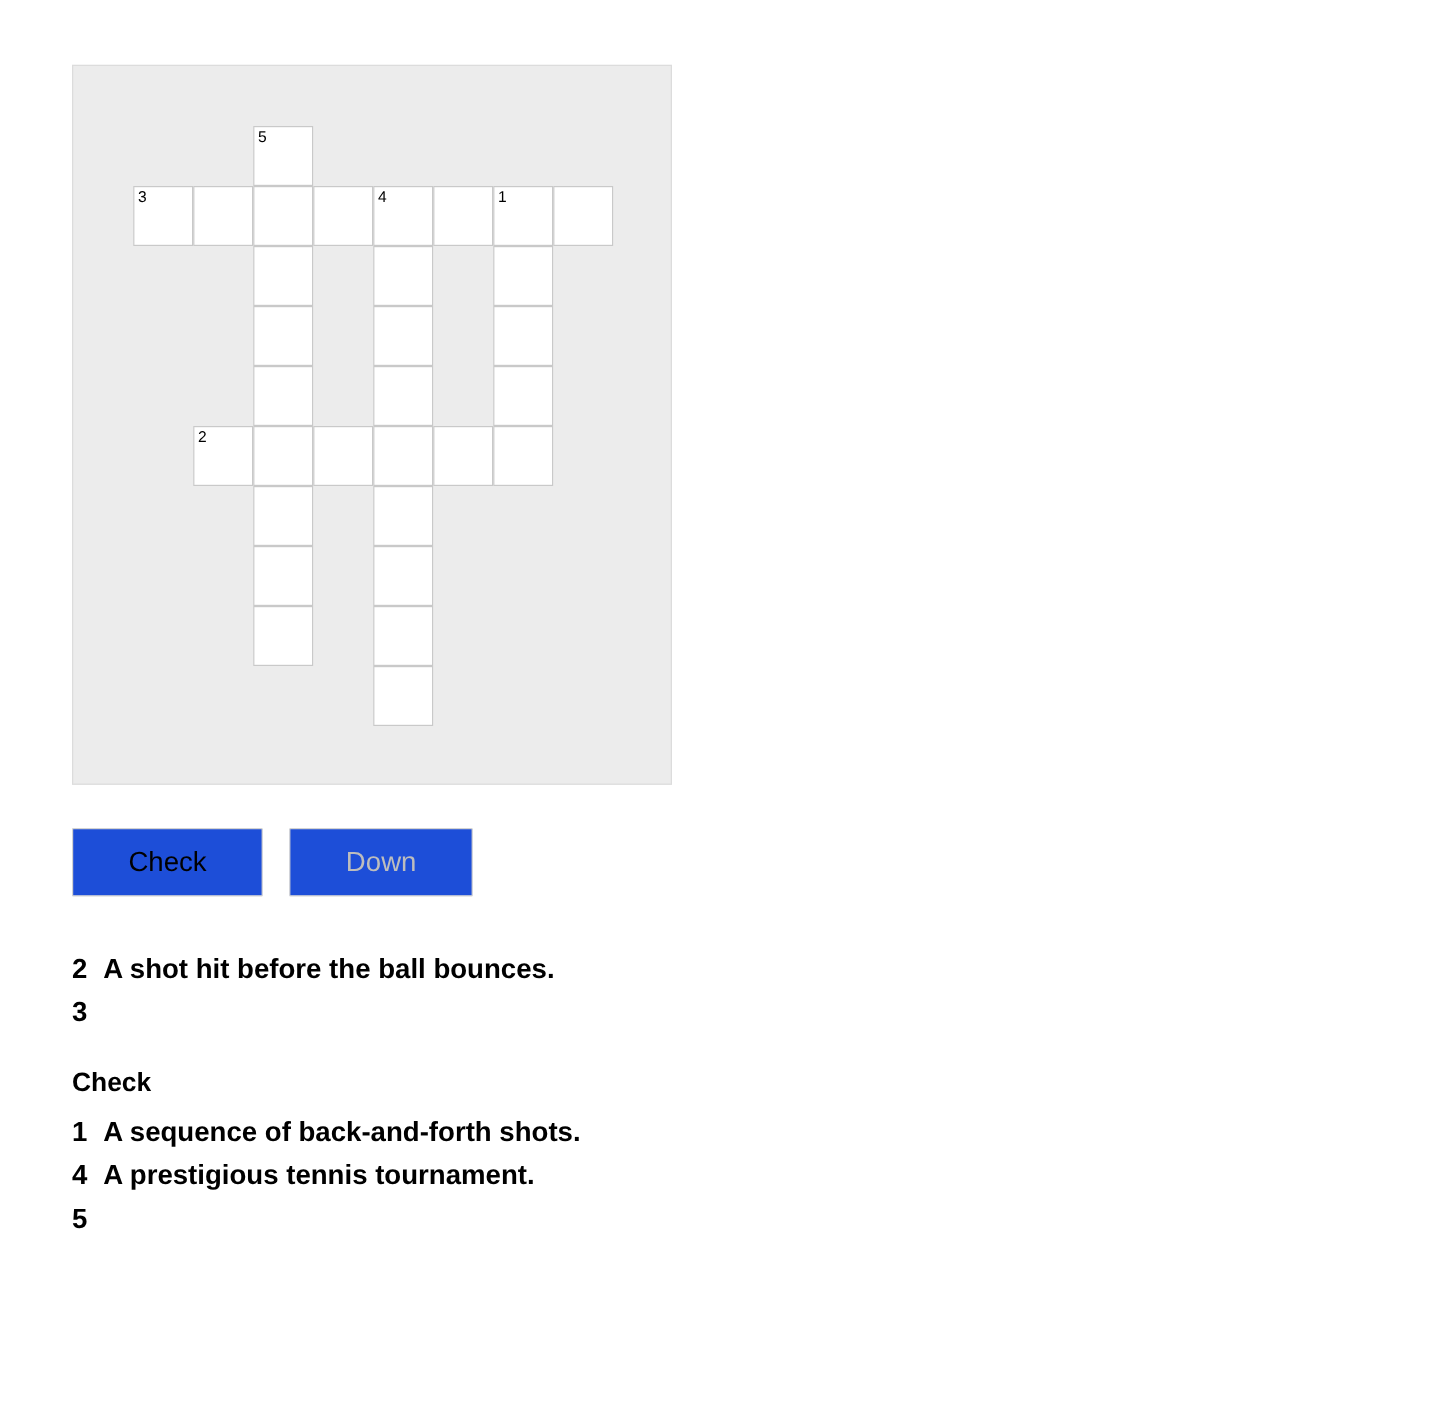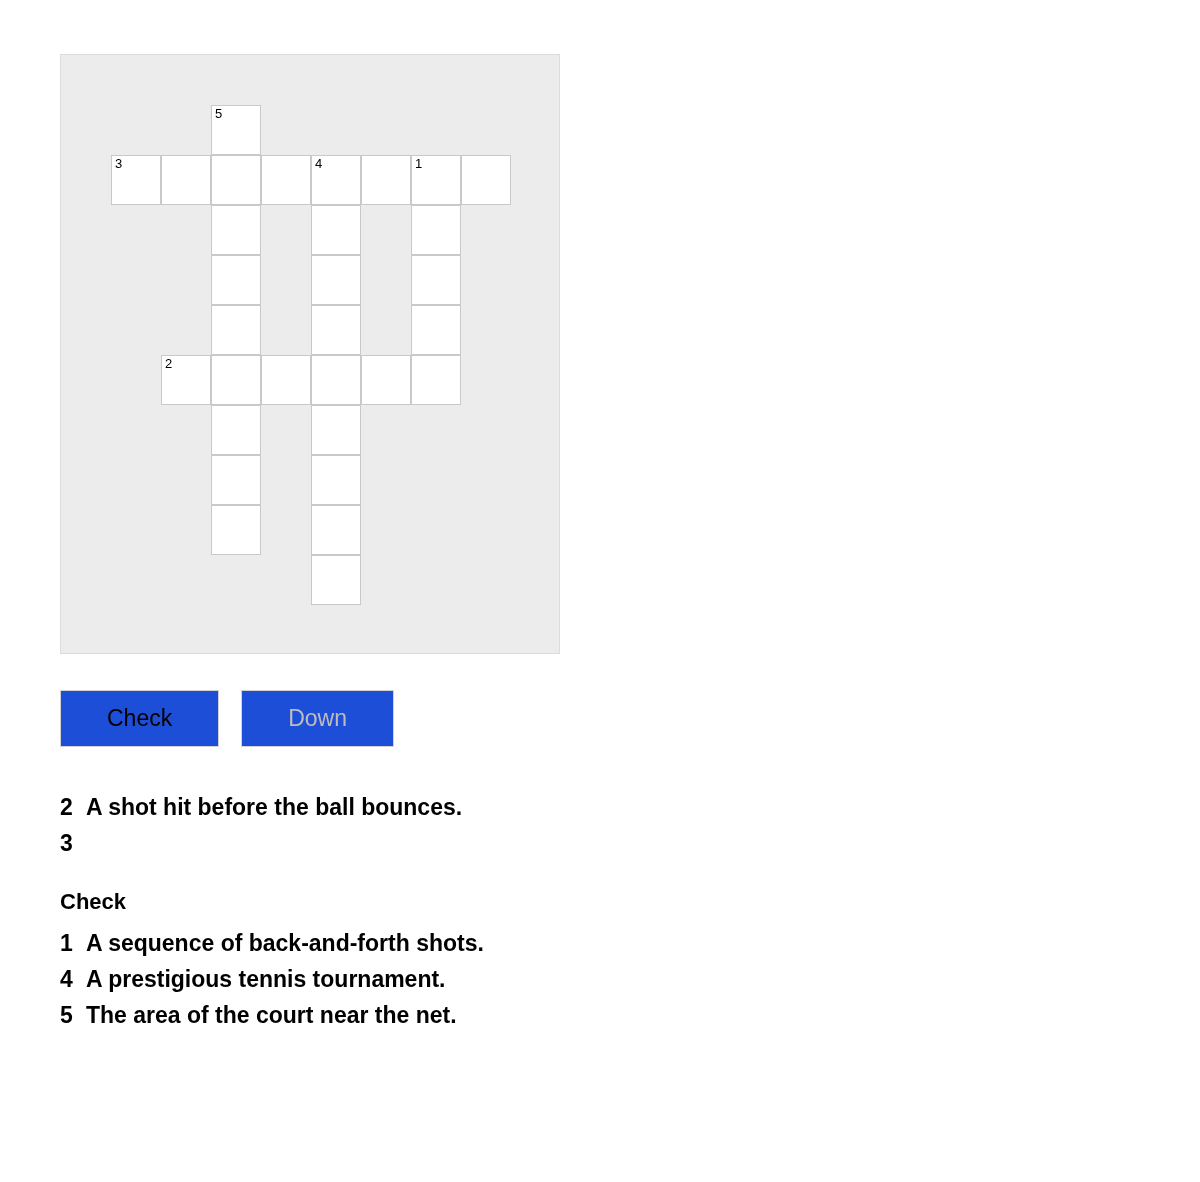--- a/index.html
+++ b/index.html
@@ -177,18 +177,17 @@
         <li class="clue-item">
           <span class="clue-num">1</span>
           <span class="clue-text">A sequence of back-and-forth shots.</span>
         </li>
         <li class="clue-item">
           <span class="clue-num">4</span>
           <span class="clue-text">A prestigious tennis tournament.</span>
         </li>
         <li class="clue-item">
           <span class="clue-num">5</span>
-          <span class="clue-text">The area of the court near the net.</span>
         </li>
       </ul>
   </div>
 
 </div>
 
 </body></html>

